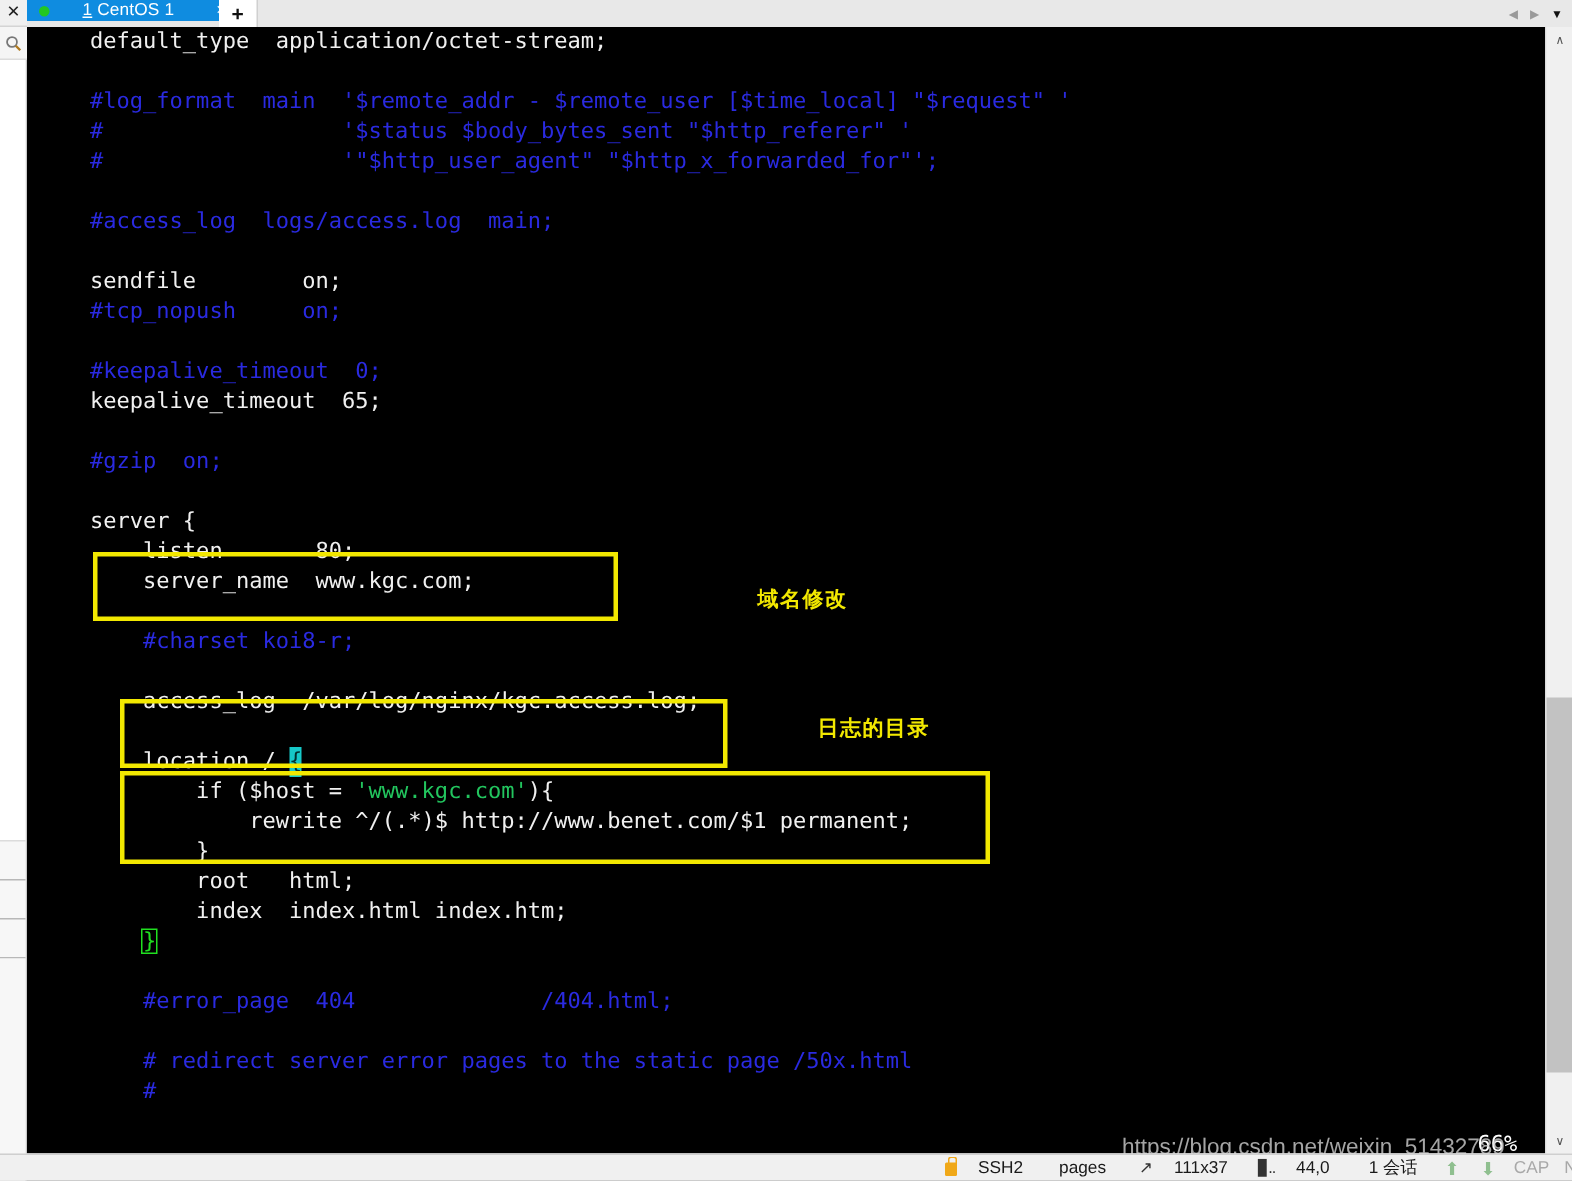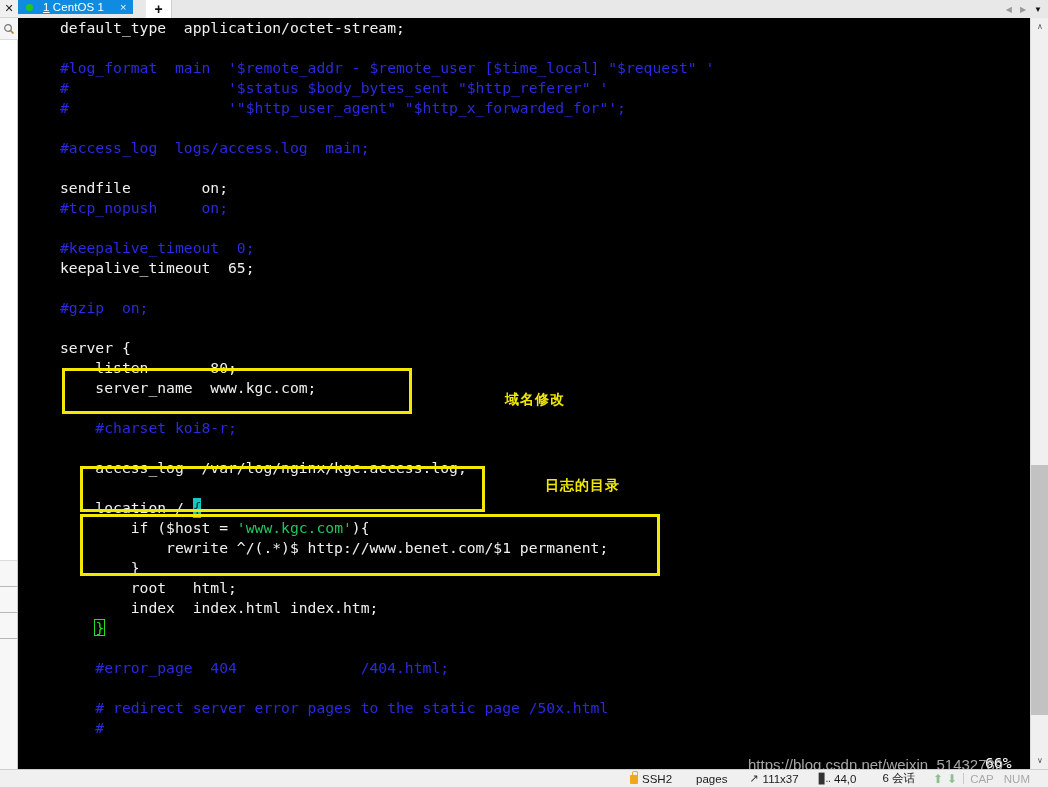--- a/index.html
+++ b/index.html
@@ -33,21 +33,21 @@
   .sb-filler { height: 160px; background: #f7f7f7; }
 
   
   .tabbar {
     position: absolute; left: 18px; top: 0; width: 1030px; height: 18px;
     background: #e8e8e8;
   }
   .tab {
     position: absolute; left: 0; top: 0; height: 14px;
     background: #0f8ce0; color: #ffffff;
-    display: flex; align-items: center; gap: 10px;
+    display: flex; align-items: center; gap: 22px;
     padding: 0 6px 0 8px; font-size: 11.5px; white-space: nowrap;
   }
   .tab .dot {
     width: 7px; height: 7px; border-radius: 50%;
     background: #22c722; display: inline-block; flex: 0 0 auto;
   }
   .tab .tlabel { letter-spacing: .1px; }
   .tab .tlabel .u { text-decoration: underline; }
   .tab .tclose { color: #e9f5ff; font-size: 11px; margin-left: 6px; cursor: pointer; }
   .newtab {
@@ -125,21 +125,21 @@
     background: #c2c2c2;
   }
 
   
   .statusbar {
     position: absolute; left: 0; bottom: 0; width: 1048px; height: 18px;
     background: #f0f0f0; border-top: 1px solid #cfcfcf;
     display: flex; align-items: center;
     font-size: 11.5px; color: #1a1a1a;
   }
-  .st { display: flex; align-items: center; gap: 4px; white-space: nowrap; }
+  .st { display: flex; align-items: center; gap: 14px; white-space: nowrap; }
   .lock {
     width: 8px; height: 9px; position: relative; display: inline-block;
     background: #f0a818; border-radius: 1px; margin-top: 2px;
   }
   .lock::before {
     content: ""; position: absolute; left: 2px; top: -4px;
     width: 4px; height: 4px; border: 1.5px solid #f0a818;
     border-bottom: none; border-radius: 2px 2px 0 0;
   }
   .ic-size { font-size: 11px; color: #333; }
@@ -216,21 +216,21 @@
     </div>
     <div class="st" style="margin-left:24px;">pages</div>
     <div class="st" style="margin-left:22px;">
       <span class="ic-size">↗</span>
       <span>111x37</span>
     </div>
     <div class="st" style="margin-left:20px;">
       <span class="ic-cur">▊․․</span>
       <span>44,0</span>
     </div>
-    <div class="st" style="margin-left:26px;">6 会话</div>
+    <div class="st" style="margin-left:26px;">1 会话</div>
     <div class="st" style="margin-left:18px;">
       <span class="arr-up">⬆</span>
       <span class="arr-dn">⬇</span>
     </div>
     <div class="sep"></div>
     <div class="st dim">CAP</div>
     <div class="st dim" style="margin-left:10px;">NUM</div>
   </div>
 
 </div>

